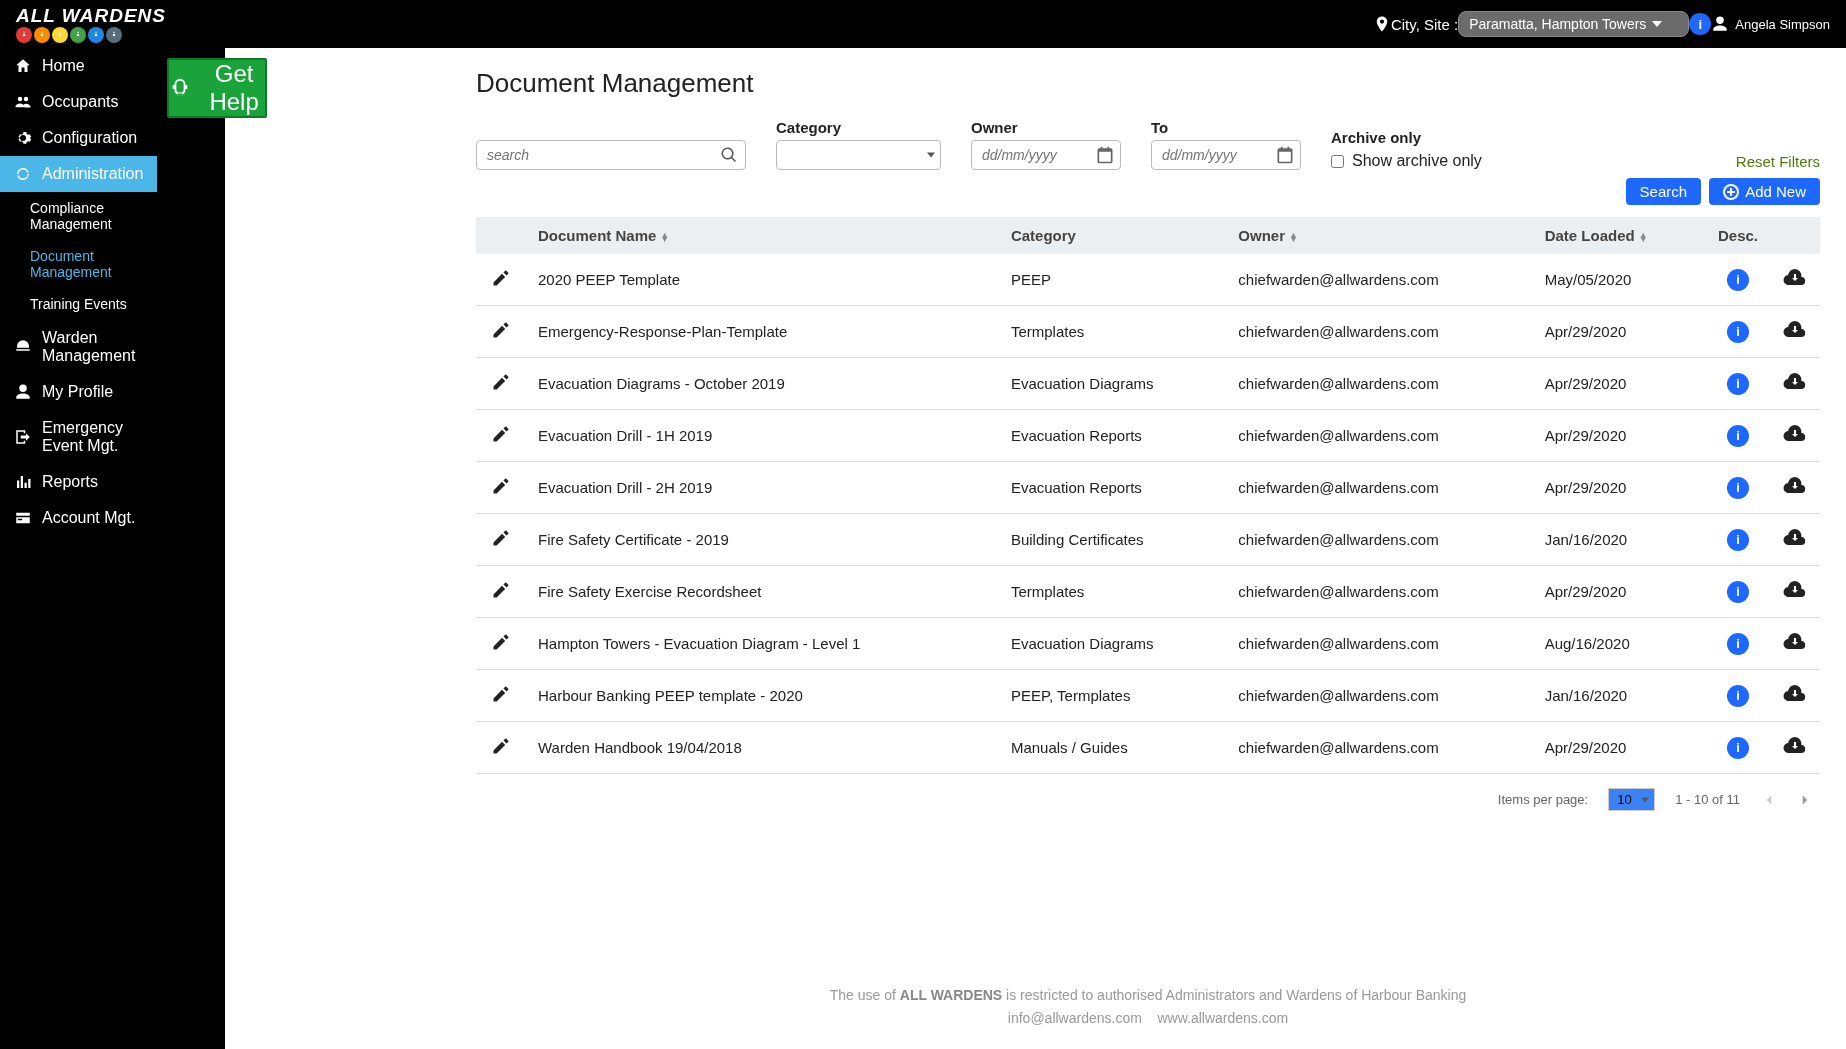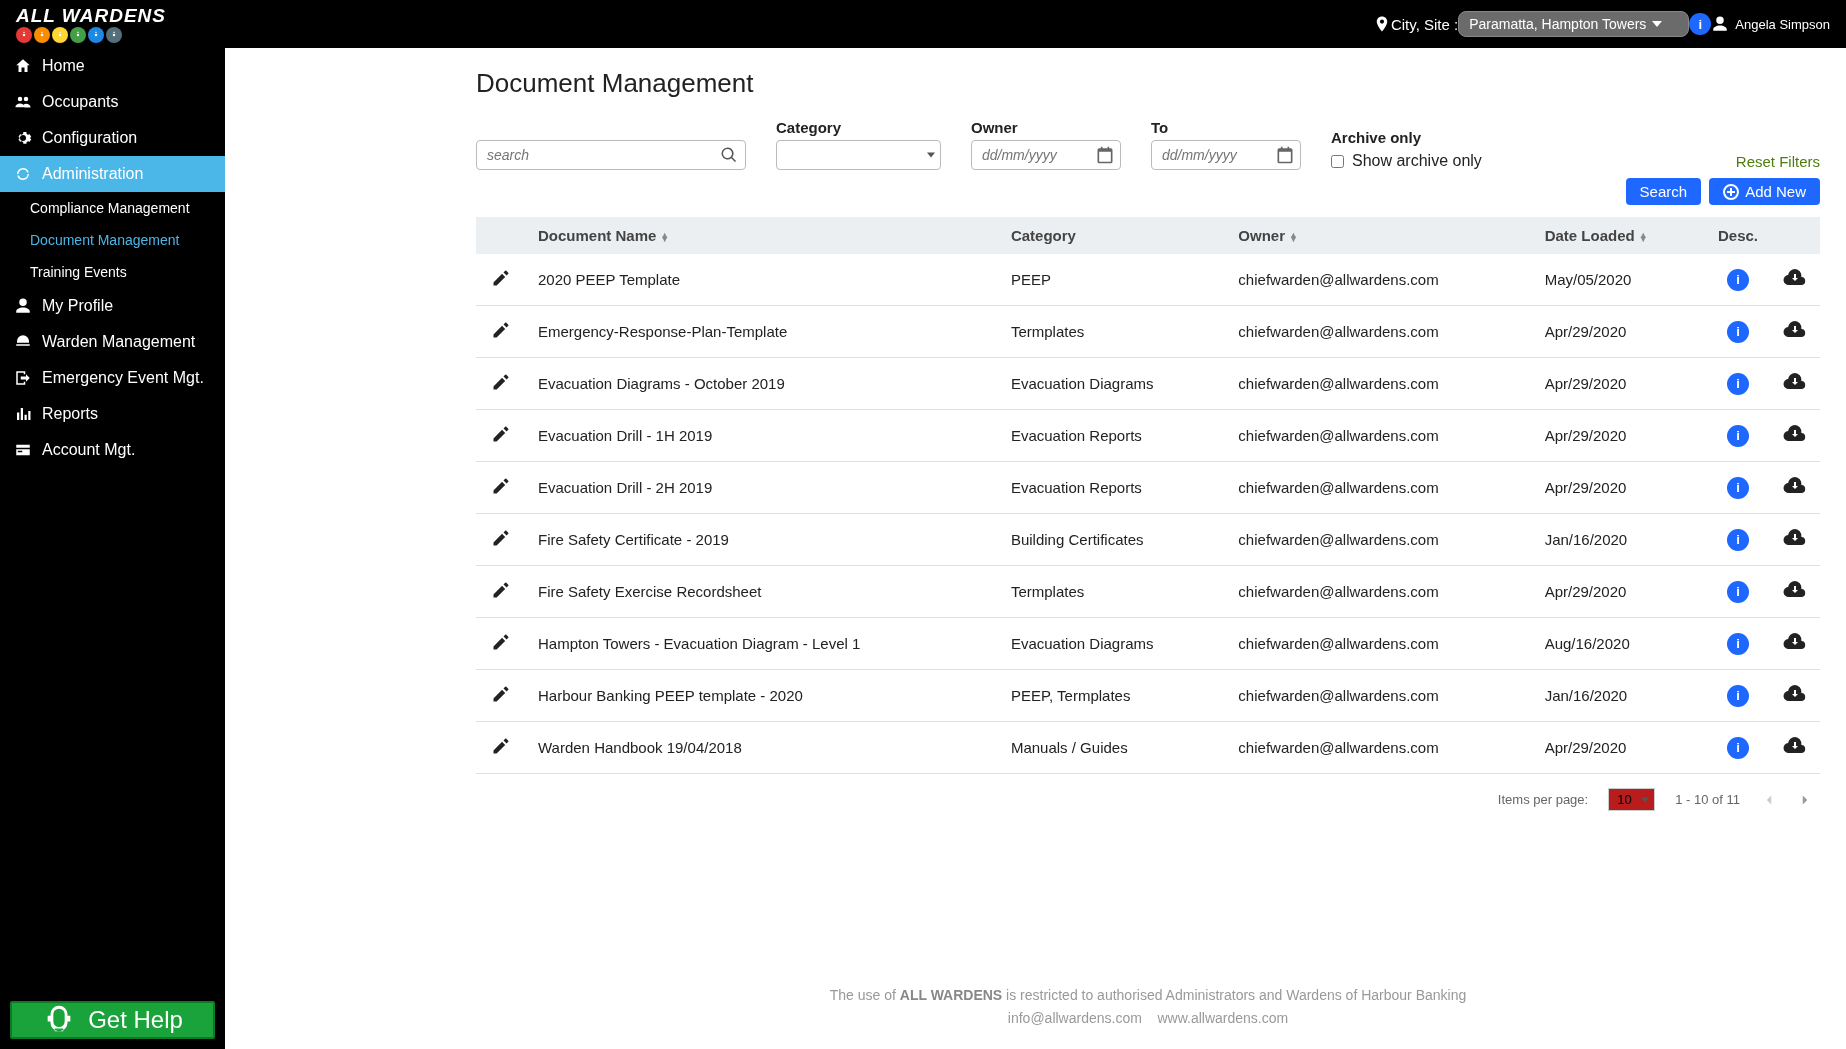--- a/index.html
+++ b/index.html
@@ -15,21 +15,21 @@
 .dot svg { width: 10px; height: 10px; fill: #fff; }
 .topbar-right { display: flex; align-items: center; }
 .city-label { font-size: 15px; }
 .site-select { background: #6b6b6b; color: #fff; border: 1px solid #888; padding: 4px 26px 4px 10px; border-radius: 8px; font-size: 14px; position: relative; display: inline-flex; align-items: center; gap: 6px; }
 .site-select .caret { width: 0; height: 0; border-left: 5px solid transparent; border-right: 5px solid transparent; border-top: 6px solid #fff; display:inline-block; }
 .info-circle { width: 22px; height: 22px; border-radius: 50%; background: #1e68ff; color: #fff; display: inline-flex; align-items: center; justify-content: center; font-size: 13px; font-weight: bold; }
 .user-chip { display: flex; align-items: center; gap: 6px; font-size: 13px; }
 .pin-icon, .person-icon { width: 18px; height: 18px; fill: #fff; }
 
 
-.sidebar { width: 225px; background: #000; color: #fff; padding-top: 48px; display: flex; flex-direction: column; justify-content: space-between; min-height: 100vh; }
+.sidebar { width: 225px; background: #000; color: #fff; padding-top: 48px; display: flex; flex-direction: row; justify-content: space-between; min-height: 100vh; }
 .nav { list-style: none; }
 .nav-item { display: flex; align-items: center; gap: 10px; padding: 9px 14px; font-size: 16px; cursor: pointer; }
 .nav-item.active { background: #4bb6e8; }
 .nav-item svg { width: 18px; height: 18px; fill: #fff; flex-shrink: 0; }
 .nav-sub { list-style: none; }
 .nav-sub-item { padding: 8px 14px 8px 30px; font-size: 14px; cursor: pointer; }
 .nav-sub-item.current { color: #4bb6e8; }
 .sidebar-bottom { padding: 10px; }
 .help-btn { width: 100%; background: #1aa33a; border: 2px solid #0d7a26; color: #fff; border-radius: 2px; padding: 0; font-size: 24px; display: flex; align-items: center; justify-content: center; gap: 12px; cursor: pointer; }
 .help-btn svg { width: 34px; height: 34px; fill: #fff; }
@@ -71,21 +71,21 @@
 .sort-ind { display: inline-flex; flex-direction: column; margin-left: 4px; line-height: 4px; font-size: 9px; color: #888; vertical-align: middle; }
 .edit-ic, .dl-ic { width: 20px; height: 20px; fill: #222; cursor: pointer; }
 .dl-ic { width: 24px; height: 24px; }
 .info-badge { width: 22px; height: 22px; border-radius: 50%; background: #1e68ff; color: #fff; display: inline-flex; align-items: center; justify-content: center; font-size: 13px; font-weight: bold; cursor: pointer; }
 .col-edit { width: 50px; text-align: center; }
 .col-desc { width: 60px; text-align: center; }
 .col-dl { width: 50px; text-align: center; }
 
 
 .pager { display: flex; justify-content: flex-end; align-items: center; gap: 20px; padding: 14px 6px; color: #666; font-size: 13px; }
-.pager select { border: 1px solid #ccc; padding: 3px 22px 3px 8px; font-size: 13px; appearance: none; background: #b91c1c; }
+.pager select { border: 1px solid #ccc; padding: 3px 22px 3px 8px; font-size: 13px; appearance: none; background: #3b82f6; }
 .pager .sel-wrap { position: relative; }
 .pager .sel-wrap .caret2 { position: absolute; right: 6px; top: 50%; transform: translateY(-50%); width: 0; height: 0; border-left: 4px solid transparent; border-right: 4px solid transparent; border-top: 5px solid #555; pointer-events:none; }
 .pager-nav { display: flex; gap: 18px; }
 .pager-nav svg { width: 18px; height: 18px; fill: #999; cursor: pointer; }
 .pager-nav svg.disabled { fill: #ccc; cursor: default; }
 
 .footer { text-align: center; color: #999; font-size: 14px; margin-top: auto; padding: 20px 0 10px; line-height: 1.6; }
 .footer strong { color: #888; }
 </style>
 </head>
@@ -174,29 +174,29 @@
           </svg>
           <span>Administration</span>
         </li>
         <ul class="nav-sub">
           <li class="nav-sub-item">Compliance Management</li>
           <li class="nav-sub-item current">Document Management</li>
           <li class="nav-sub-item">Training Events</li>
         </ul>
         <li class="nav-item">
           <svg viewBox="0 0 24 24">
+            <path d="M12 3a8 8 0 018 8v2H4v-2a8 8 0 018-8zm-9 12h18v2H3v-2z"></path>
+          </svg>
+          <span>Warden Management</span>
+        </li>
+        <li class="nav-item">
+          <svg viewBox="0 0 24 24">
             <path d="M12 12a5 5 0 100-10 5 5 0 000 10zm0 2c-5 0-9 2.5-9 5v2h18v-2c0-2.5-4-5-9-5z"></path>
           </svg>
           <span>My Profile</span>
-        </li>
-        <li class="nav-item">
-          <svg viewBox="0 0 24 24">
-            <path d="M12 3a8 8 0 018 8v2H4v-2a8 8 0 018-8zm-9 12h18v2H3v-2z"></path>
-          </svg>
-          <span>Warden Management</span>
         </li>
         <li class="nav-item">
           <svg viewBox="0 0 24 24">
             <path d="M3 3h12v4h-2V5H5v14h8v-2h2v4H3V3zm13 4l5 5-5 5v-3H9v-4h7V7z"></path>
           </svg>
           <span>Emergency Event Mgt.</span>
         </li>
         <li class="nav-item">
           <svg viewBox="0 0 24 24">
             <path d="M4 20V10h3v10H4zm5 0V4h3v16H9zm5 0v-7h3v7h-3zm5 0V8h3v12h-3z"></path>

